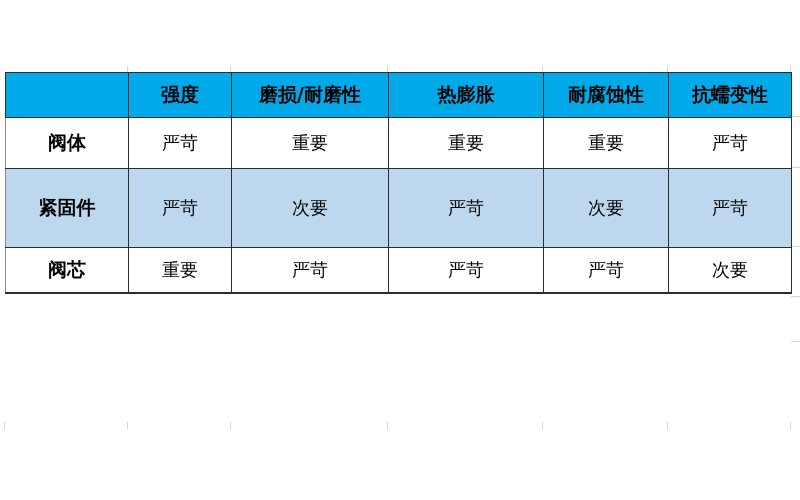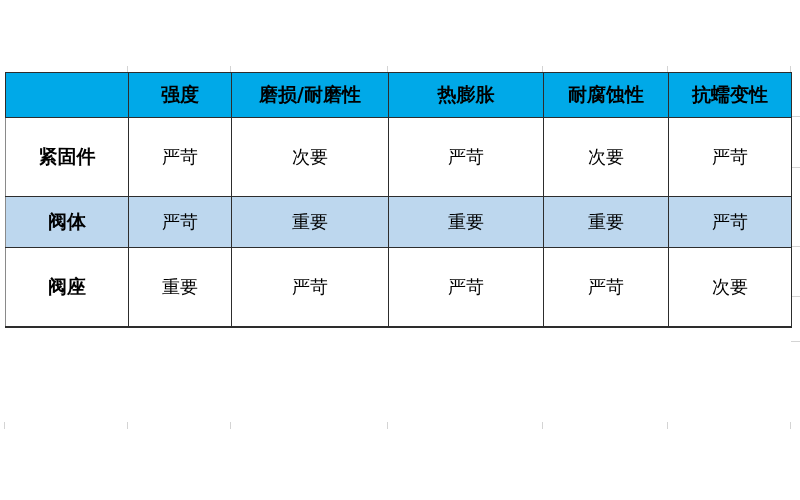--- a/index.html
+++ b/index.html
@@ -95,38 +95,38 @@
       <tr style="height:45px">
         <th></th>
         <th>强度</th>
         <th>磨损/耐磨性</th>
         <th>热膨胀</th>
         <th>耐腐蚀性</th>
         <th>抗蠕变性</th>
       </tr>
     </thead>
     <tbody>
-      <tr style="height:79px">
-        <th>紧固件</th>
-        <td>严苛</td>
-        <td>次要</td>
-        <td>严苛</td>
-        <td>次要</td>
-        <td>严苛</td>
-      </tr>
       <tr style="height:51px">
         <th>阀体</th>
         <td>严苛</td>
         <td>重要</td>
         <td>重要</td>
         <td>重要</td>
         <td>严苛</td>
       </tr>
       <tr style="height:79px">
-        <th>阀座</th>
+        <th>紧固件</th>
+        <td>严苛</td>
+        <td>次要</td>
+        <td>严苛</td>
+        <td>次要</td>
+        <td>严苛</td>
+      </tr>
+      <tr style="height:45px">
+        <th>阀芯</th>
         <td>重要</td>
         <td>严苛</td>
         <td>严苛</td>
         <td>严苛</td>
         <td>次要</td>
       </tr>
     </tbody>
   </table>
 </div>
 

